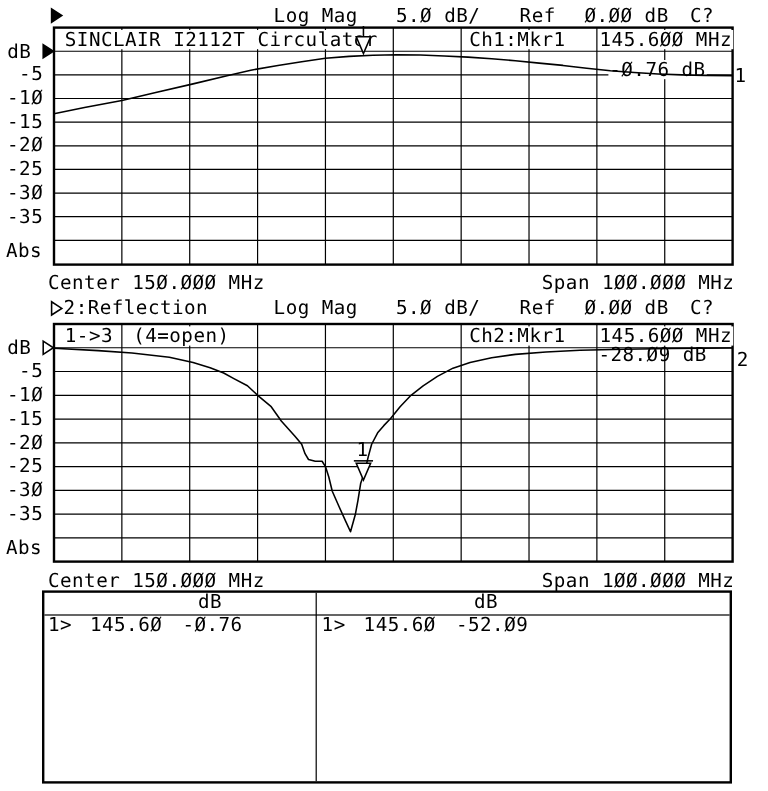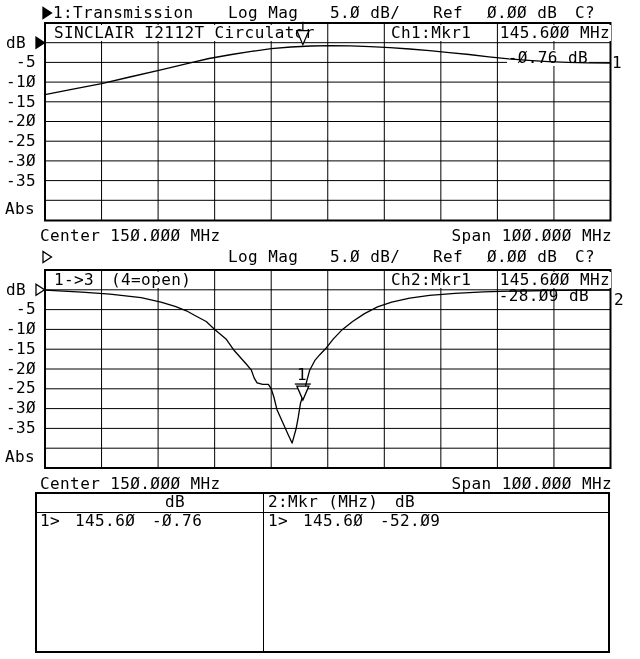--- a/index.html
+++ b/index.html
@@ -58,21 +58,20 @@
       <line x1="45" y1="369" x2="610.5" y2="369" stroke="#000000" stroke-width="1"></line>
       <line x1="45" y1="388.8" x2="610.5" y2="388.8" stroke="#000000" stroke-width="1"></line>
       <line x1="45" y1="408.6" x2="610.5" y2="408.6" stroke="#000000" stroke-width="1"></line>
       <line x1="45" y1="428.4" x2="610.5" y2="428.4" stroke="#000000" stroke-width="1"></line>
       <line x1="45" y1="448.20000000000005" x2="610.5" y2="448.20000000000005" stroke="#000000" stroke-width="1"></line>
       <rect x="45" y="270" width="565.5" height="198" fill="none" stroke="#000000" stroke-width="2"></rect>
       <polygon points="36,284.3 36,295.3 44.5,289.8" fill="#fff" stroke="#000000" stroke-width="1.3"></polygon>
       <polygon points="43,251.5 43,262.5 51.5,257" fill="#fff" stroke="#000000" stroke-width="1.3"></polygon>
     </svg>
 
-  <span class="t" style="left:53px;top:5px">1:Transmission</span>
   <span class="t" style="left:228px;top:5px">Log Mag</span>
   <span class="t" style="left:330px;top:5px">5.Ø dB/</span>
   <span class="t" style="left:433px;top:5px">Ref</span>
   <span class="t" style="left:487px;top:5px">Ø.ØØ dB</span>
   <span class="t" style="left:575px;top:5px">C?</span>
 
   <span class="t wb" style="left:53px;top:25px">SINCLAIR I2112T Circulator</span>
   <span class="t wb" style="left:390px;top:25px">Ch1:Mkr1</span>
   <span class="t wb ra" style="right:29px;top:25px">145.6ØØ MHz</span>
   <span class="t wb ra" style="right:51px;top:50px">-Ø.76 dB</span>
@@ -84,20 +83,21 @@
   <span class="t ra" style="right:604px;top:94px">-15</span>
   <span class="t ra" style="right:604px;top:113px">-2Ø</span>
   <span class="t ra" style="right:604px;top:133px">-25</span>
   <span class="t ra" style="right:604px;top:153px">-3Ø</span>
   <span class="t ra" style="right:604px;top:173px">-35</span>
   <span class="t" style="left:5px;top:201px">Abs</span>
 
   <span class="t" style="left:40px;top:228px">Center 15Ø.ØØØ MHz</span>
   <span class="t ra" style="right:28px;top:228px">Span 1ØØ.ØØØ MHz</span>
 
+  <span class="t" style="left:53px;top:249px">2:Reflection</span>
   <span class="t" style="left:228px;top:249px">Log Mag</span>
   <span class="t" style="left:330px;top:249px">5.Ø dB/</span>
   <span class="t" style="left:433px;top:249px">Ref</span>
   <span class="t" style="left:487px;top:249px">Ø.ØØ dB</span>
   <span class="t" style="left:575px;top:249px">C?</span>
 
   <span class="t wb" style="left:53px;top:272px">1-&gt;3</span>
   <span class="t wb" style="left:110px;top:272px">(4=open)</span>
   <span class="t wb" style="left:390px;top:272px">Ch2:Mkr1</span>
   <span class="t wb ra" style="right:29px;top:272px">145.6ØØ MHz</span>
@@ -119,21 +119,20 @@
   <span class="t ra" style="right:28px;top:476px">Span 1ØØ.ØØØ MHz</span>
 
   <div style="position:absolute;left:35px;top:492px;width:575px;height:161px;border:2px solid #000;z-index:2;box-sizing:border-box;">
     <div style="position:absolute;left:226px;top:0;width:1px;height:100%;background:#000;"></div>
     <div style="position:absolute;left:0;top:18px;width:100%;height:1px;background:#000;"></div>
   </div>
   <span class="t" style="left:165px;top:494px">dB</span>
   <span class="t" style="left:40px;top:513px">1&gt;</span>
   <span class="t" style="left:75px;top:513px">145.6Ø</span>
   <span class="t" style="left:152px;top:513px">-Ø.76</span>
-  <span class="t" style="left:268px;top:494px">2:Mkr (MHz)</span>
   <span class="t" style="left:395px;top:494px">dB</span>
   <span class="t" style="left:268px;top:513px">1&gt;</span>
   <span class="t" style="left:303px;top:513px">145.6Ø</span>
   <span class="t" style="left:380px;top:513px">-52.Ø9</span>
 
   <svg class="layer traces" id="trace-svg" width="640" height="659" viewBox="0 0 640 659">
       <path d="M45.0 94.7 L70.4 89.6 L101.6 83.7 L129.8 77.0 L160.9 69.9 L189.2 63.2 L209.0 58.5 L231.6 54.5 L251.4 51.4 L271.2 48.6 L291.0 47.0 L310.8 46.0 L330.6 45.7 L350.4 45.9 L370.2 46.6 L390.0 47.6 L409.7 49.0 L429.5 50.6 L449.3 52.6 L469.1 54.5 L488.9 56.9 L508.7 58.9 L528.5 60.4 L548.3 61.6 L568.1 62.4 L587.9 62.8 L610.5 63.2" fill="none" stroke="#000000" stroke-width="1.3" stroke-linejoin="round"></path>
       <polygon points="296.868,30.6944 308.868,30.6944 302.868,44.6944" fill="#fff" stroke="#000000" stroke-width="1.3"></polygon>
       <line x1="302.868" y1="21.6944" x2="302.868" y2="30.6944" stroke="#000000" stroke-width="1.3"></line>
       <path d="M45.0 290.2 L81.8 292.2 L110.0 294.2 L141.1 297.7 L160.9 302.1 L175.1 306.4 L186.4 310.8 L194.9 315.5 L206.2 321.5 L214.7 329.4 L226.0 338.9 L234.4 350.8 L245.8 363.5 L251.4 370.2 L254.2 378.1 L257.1 382.9 L262.7 384.4 L268.4 384.4 L271.2 388.8 L274.0 397.5 L276.9 409.4 L282.5 422.1 L288.2 434.7 L292.1 443.1 L296.1 428.8 L298.3 416.9 L300.6 402.7 L304.0 392.8 L306.8 380.9 L309.7 370.2 L314.7 360.7 L319.8 354.7 L325.5 348.8 L333.4 338.9 L342.5 329.4 L352.6 321.5 L364.5 313.6 L377.5 306.8 L391.7 302.1 L409.7 298.1 L429.5 295.3 L455.0 293.4 L483.3 291.8 L520.0 291.0 L559.6 290.4 L610.5 290.0" fill="none" stroke="#000000" stroke-width="1.3" stroke-linejoin="round"></path>

